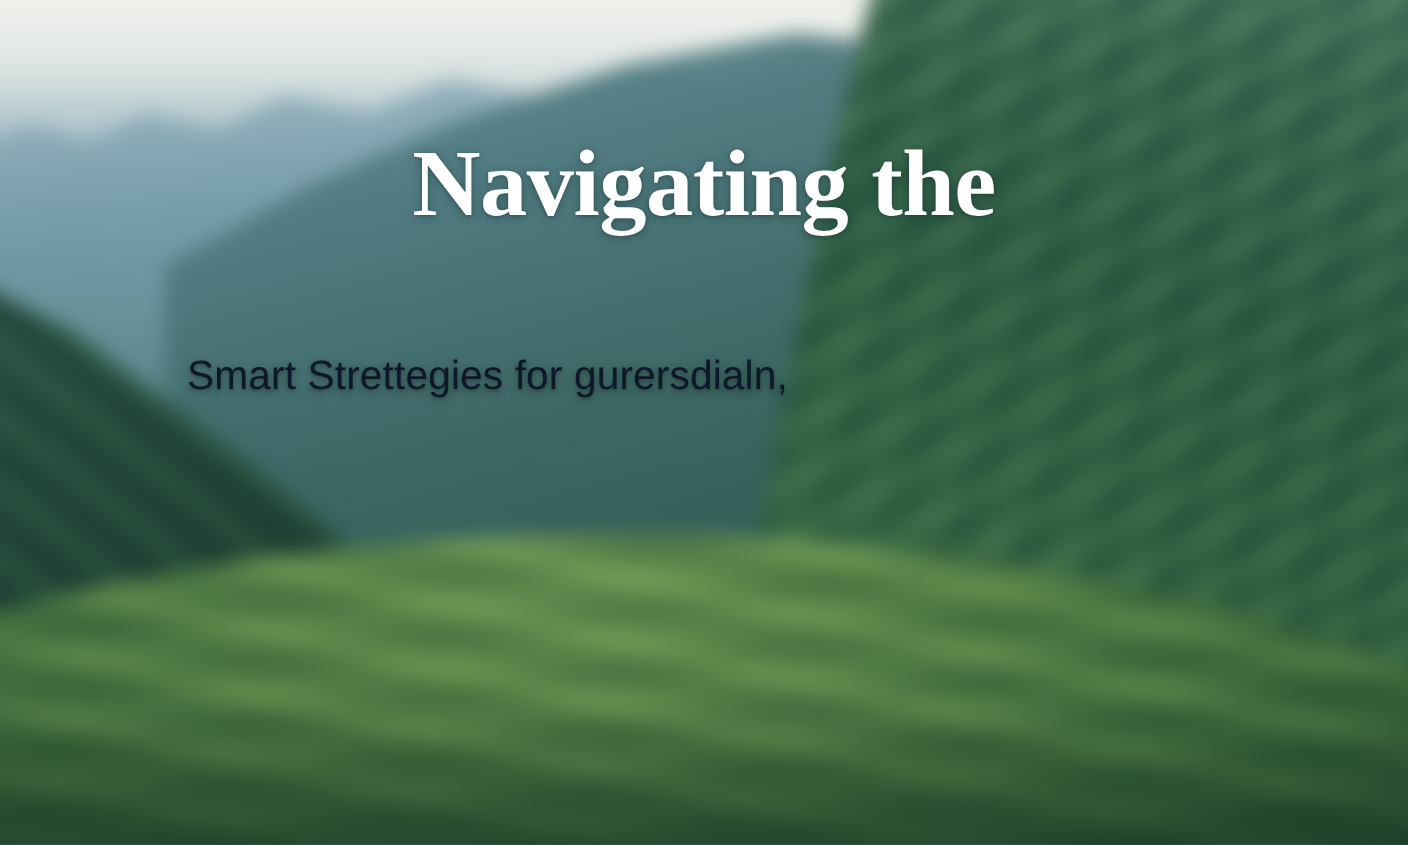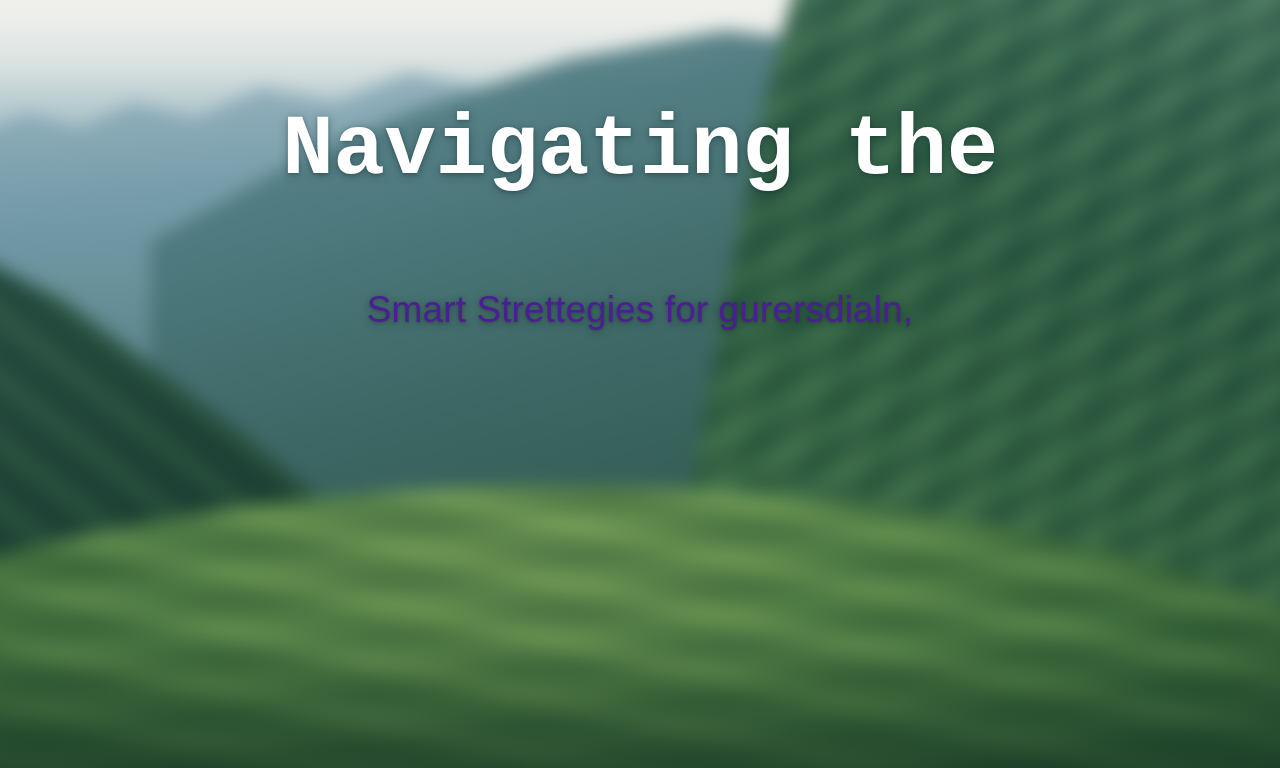--- a/index.html
+++ b/index.html
@@ -236,43 +236,43 @@
     display: flex;
     flex-direction: column;
     align-items: center;
     justify-content: flex-start;
     padding-top: 104px;
     box-sizing: border-box;
   }
 
   .title {
     width: 880px;
-    margin: 0;
+    margin: 16px;
     text-align: center;
     color: #ffffff;
-    font-family: Liberation Mono, monospace;
+    font-family: Liberation Serif, serif;
     font-size: 86px;
     font-weight: 700;
     line-height: 1.08;
     letter-spacing: -0.5px;
     text-shadow:
       0 2px 10px rgba(18,44,48,0.40),
       0 1px 3px rgba(18,44,48,0.30);
   }
 
   .title-line {
     display: block;
   }
 
   .subtitle {
     width: 940px;
     margin: 0;
     padding-top: 86px;
-    text-align: center;
-    color: #4c1d95;
+    text-align: left;
+    color: #0f172a;
     font-family: "Liberation Sans", sans-serif;
     font-size: 37px;
     font-weight: 400;
     line-height: 1.46;
     letter-spacing: 0.1px;
     text-shadow:
       0 2px 9px rgba(20,46,34,0.45),
       0 1px 3px rgba(20,46,34,0.35);
   }
 

